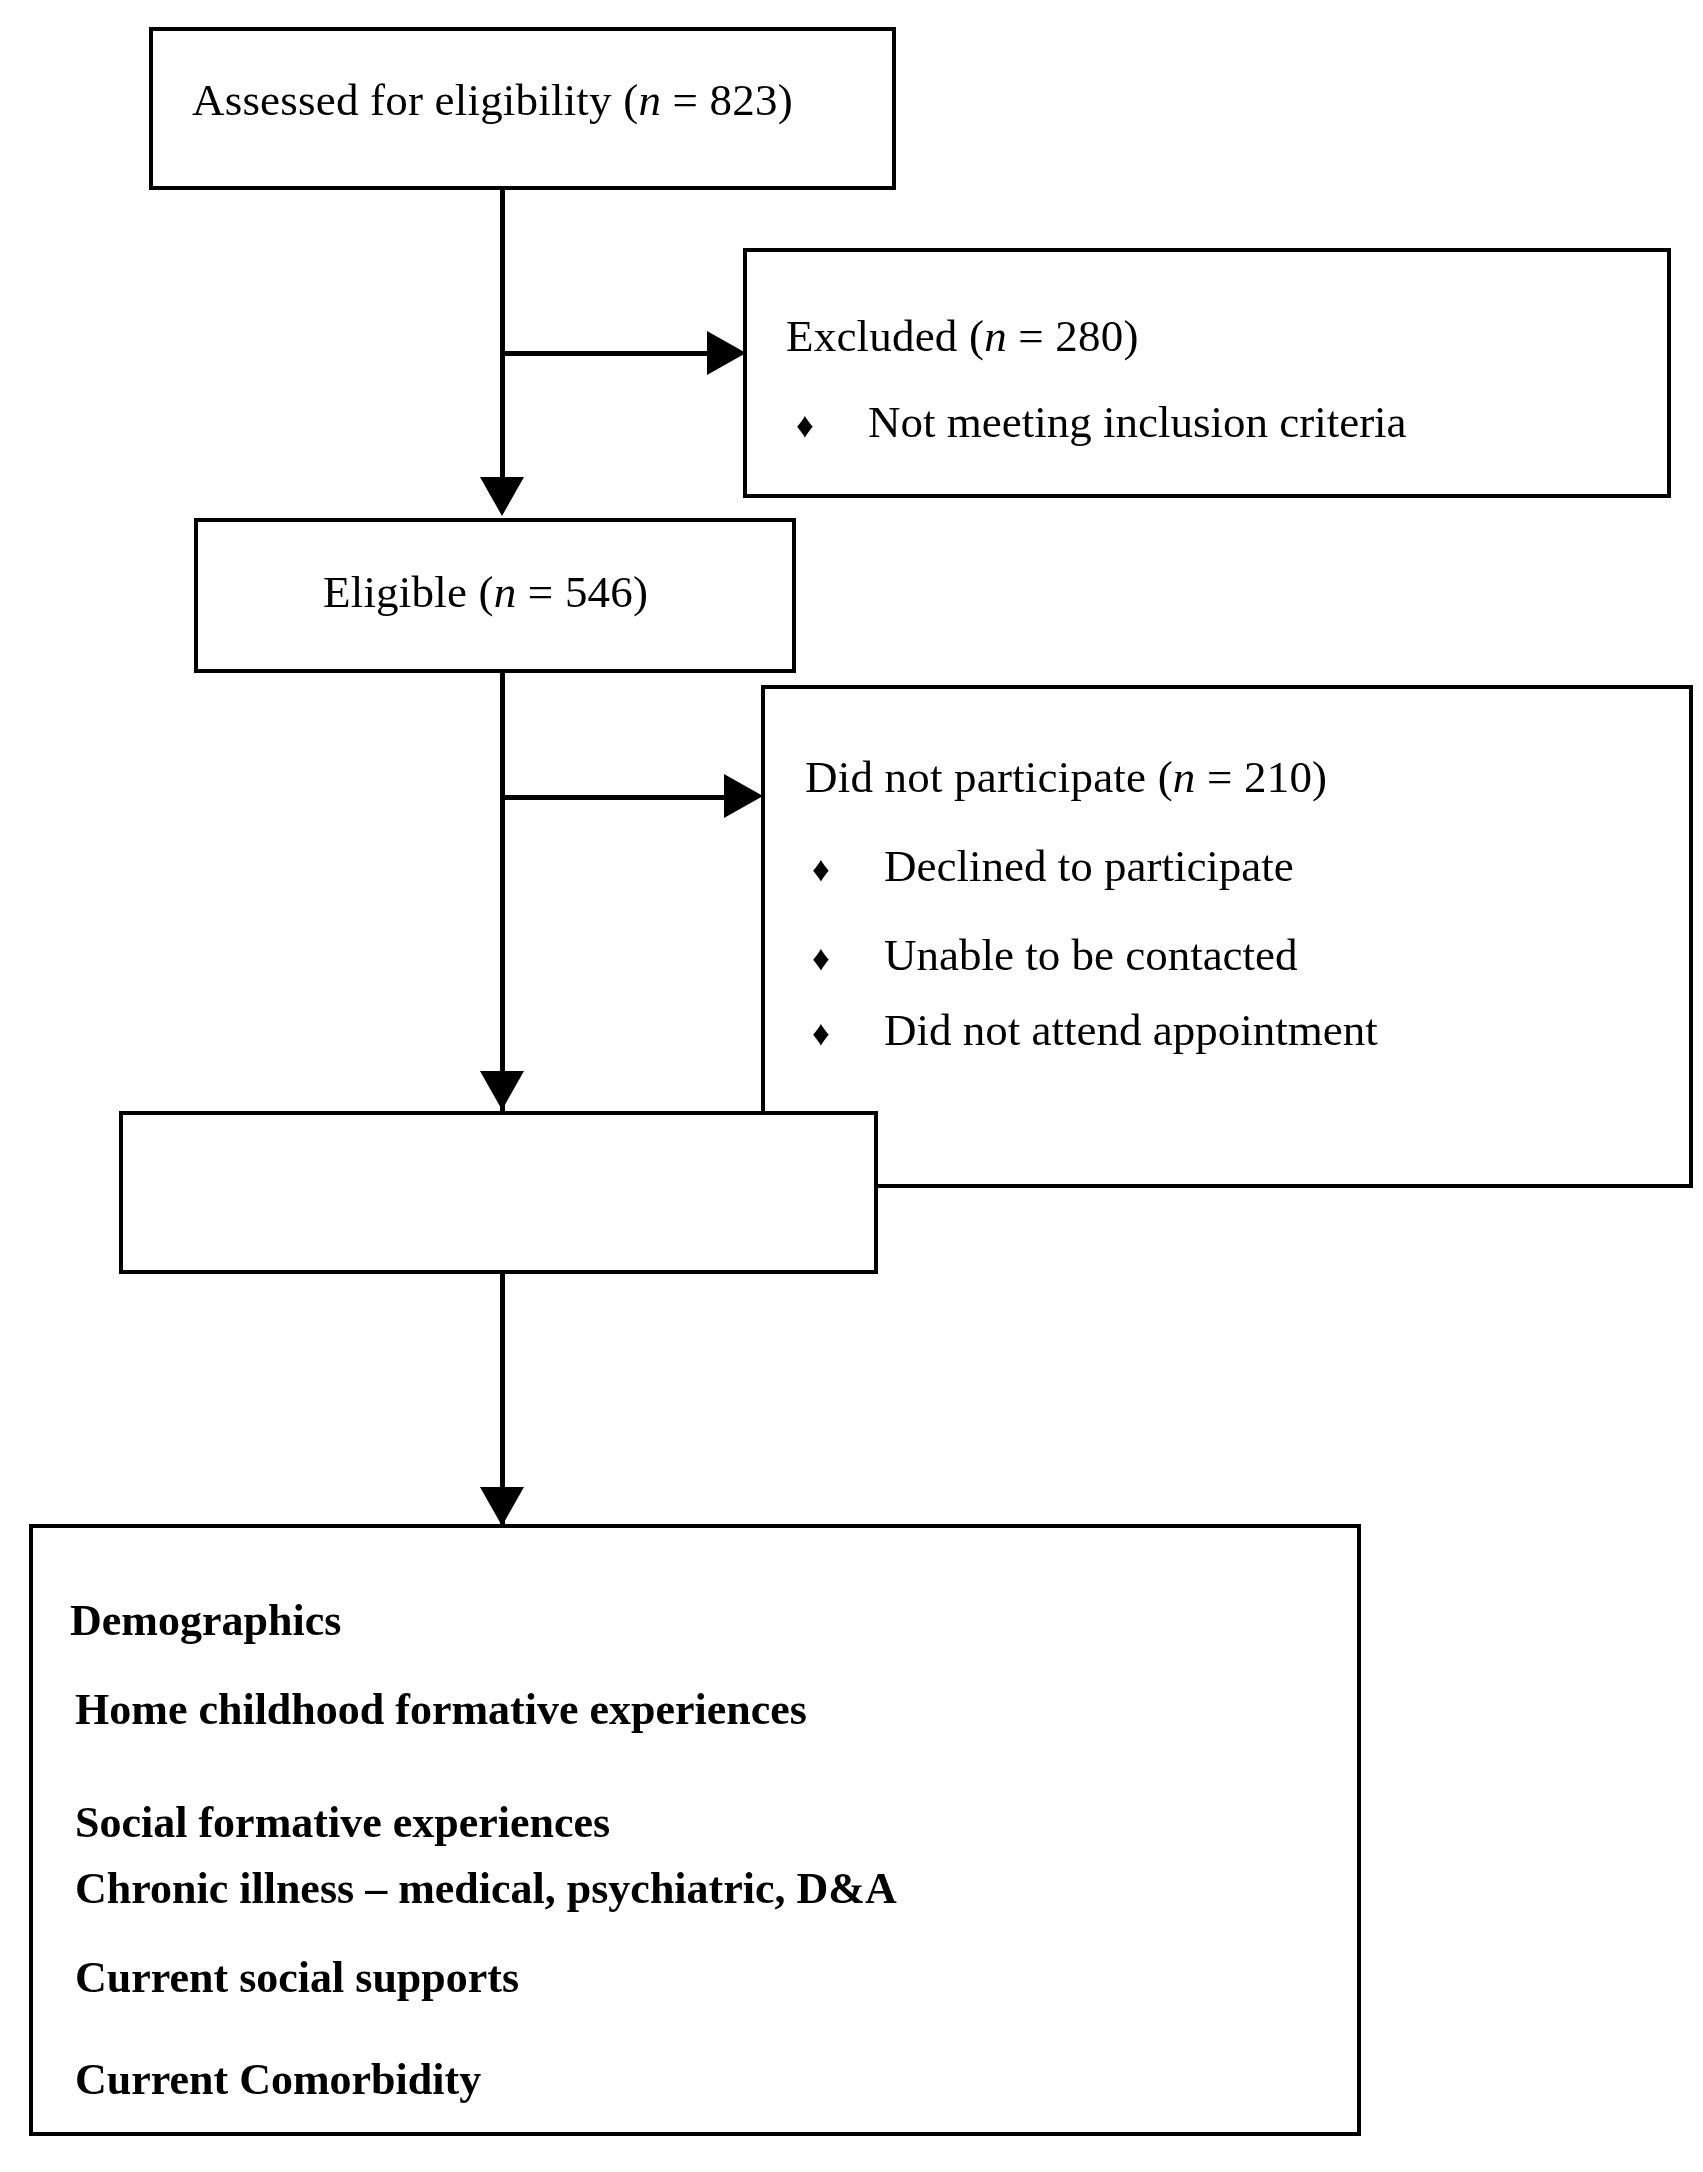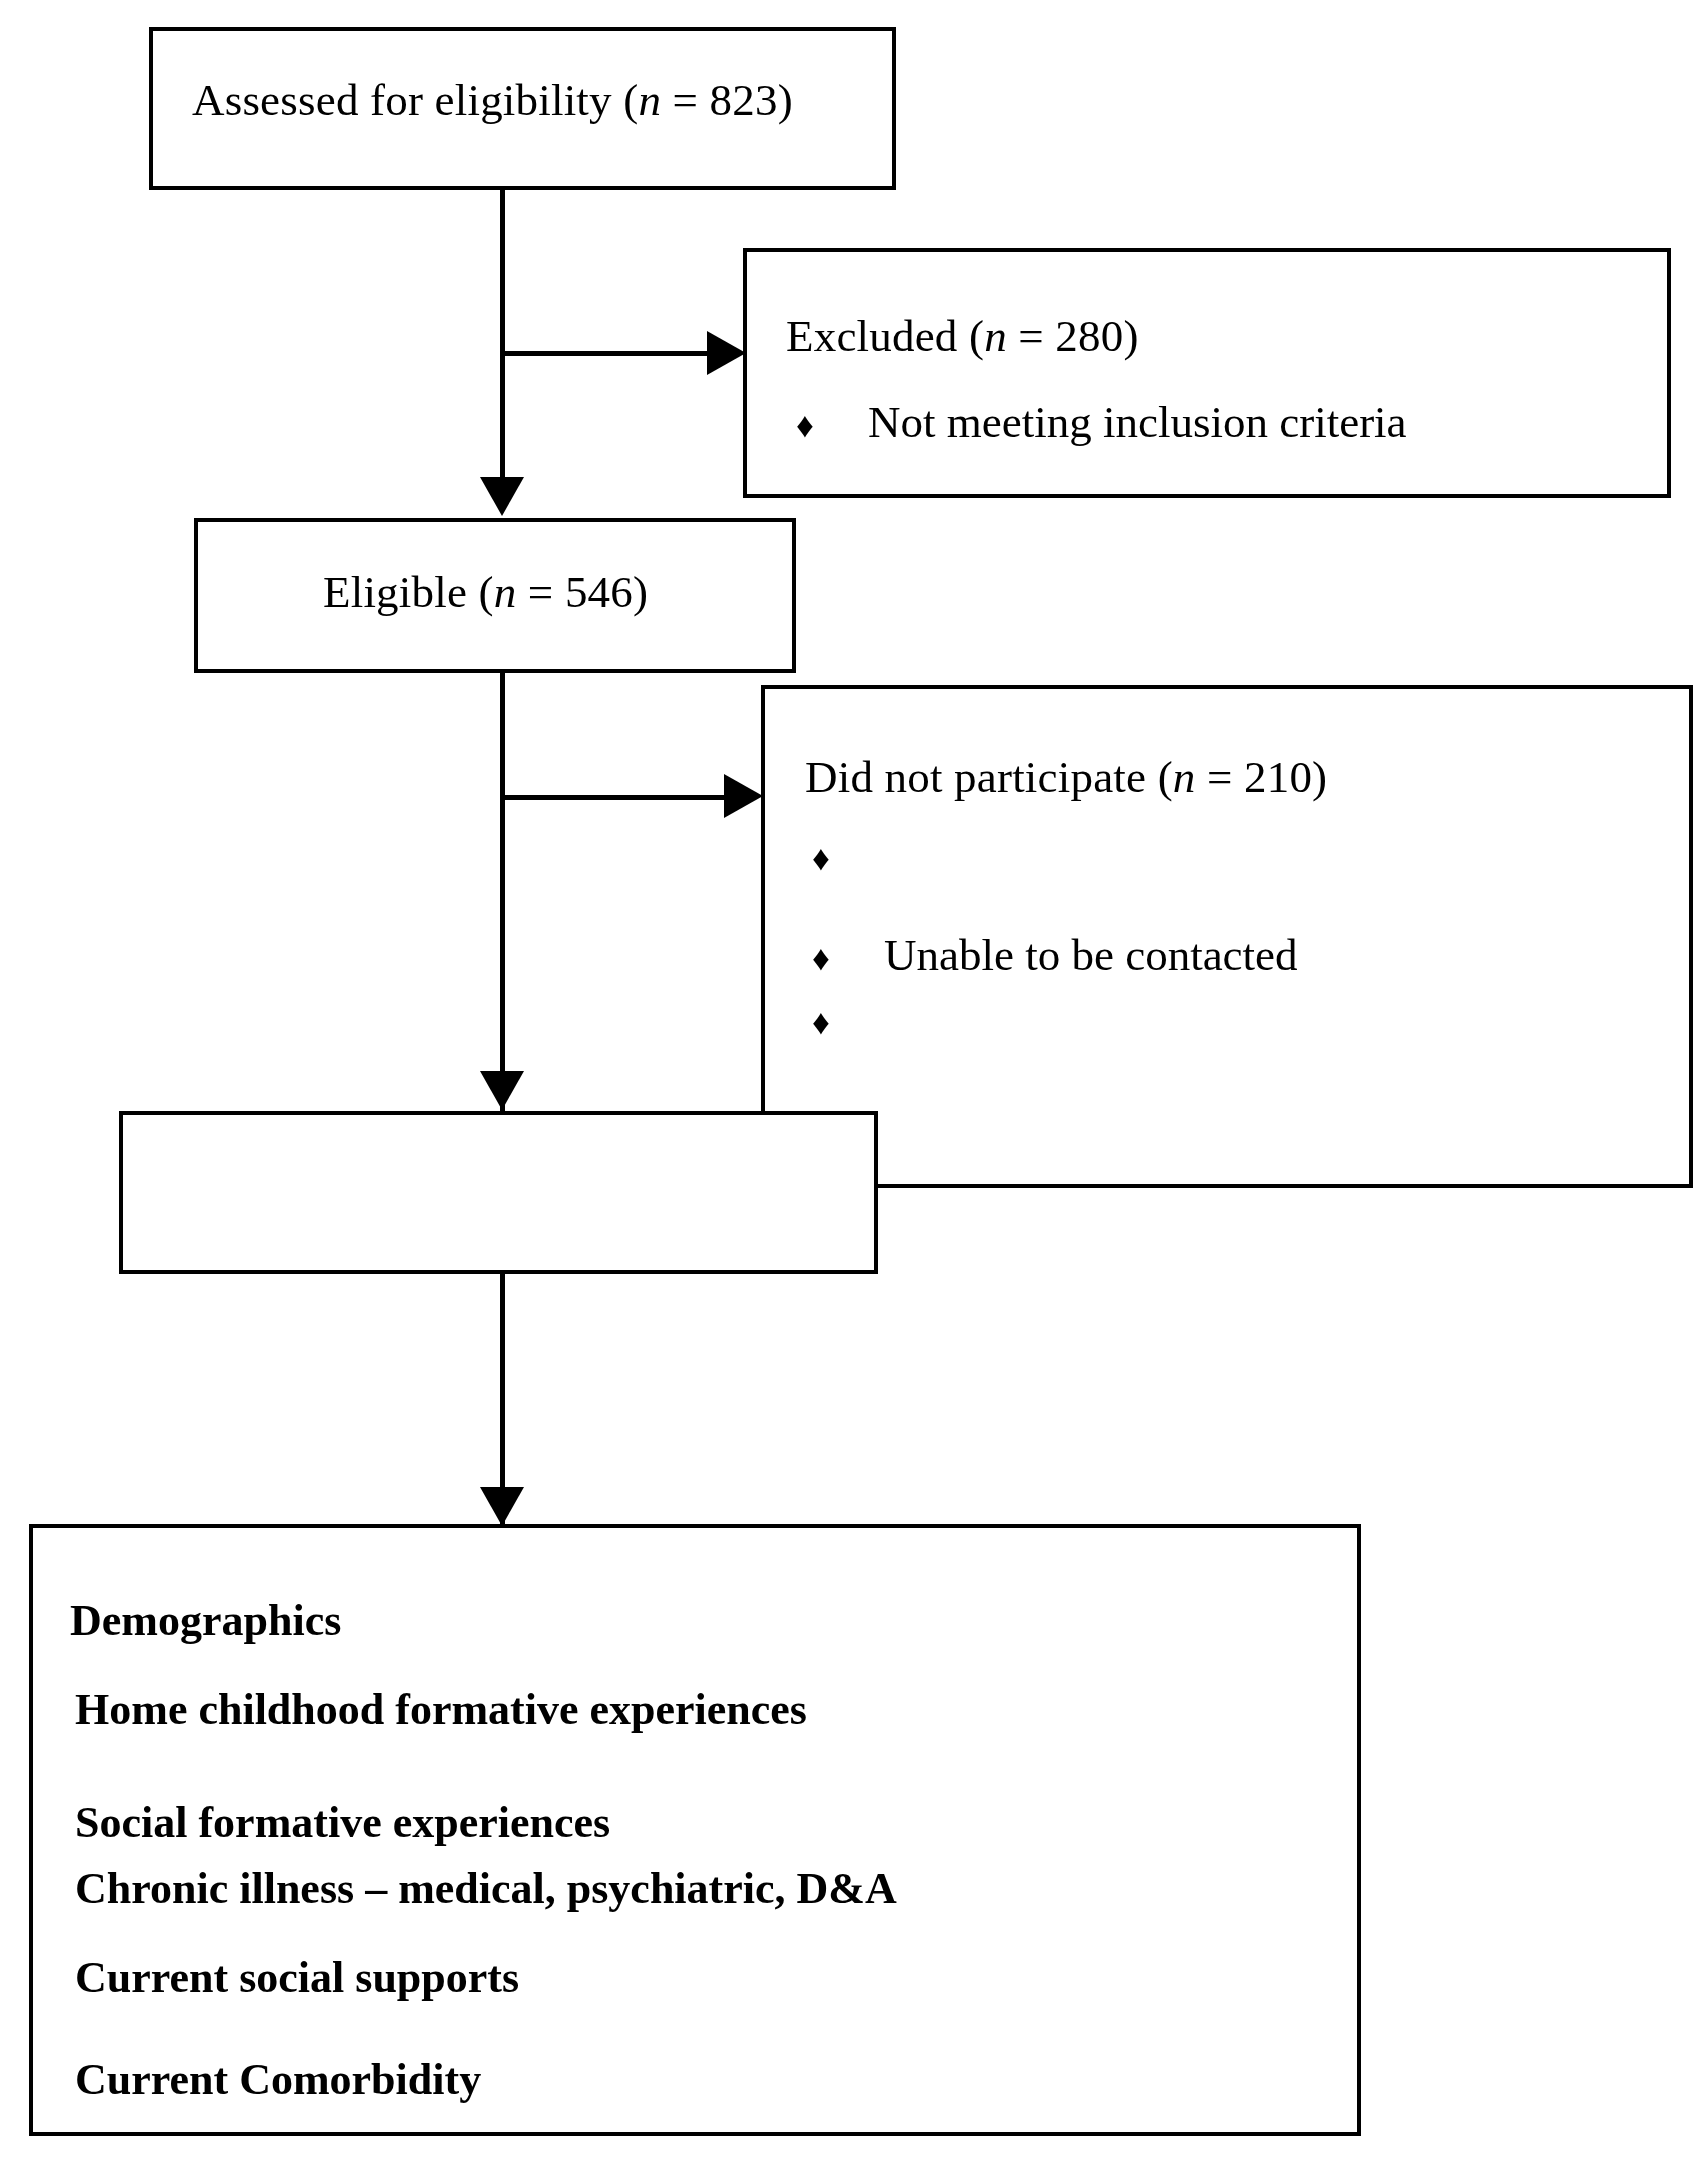--- a/index.html
+++ b/index.html
@@ -131,27 +131,29 @@
 
   <div class="h-line" style="left:500px; top:795px; width:227px;"></div>
   <div class="arrow-right" style="left:724px; top:774px;"></div>
 
   <div class="flow-box" style="left:761px; top:685px; width:932px; height:503px;"></div>
   <div class="box-title" style="left:805px; top:752px;">
     <span>Did not participate (</span><span class="n-ital">n</span><span> = 210)</span>
   </div>
   <div class="bullet-row" style="left:812px; top:841px;">
     <span class="bullet-glyph">♦</span>
+    <span class="bullet-text">Declined to participate</span>
   </div>
   <div class="bullet-row" style="left:812px; top:930px;">
     <span class="bullet-glyph">♦</span>
     <span class="bullet-text">Unable to be contacted</span>
   </div>
   <div class="bullet-row" style="left:812px; top:1005px;">
     <span class="bullet-glyph">♦</span>
+    <span class="bullet-text">Did not attend appointment</span>
   </div>
 
   <div class="flow-box" style="left:119px; top:1111px; width:759px; height:163px;"></div>
 
   <div class="v-line" style="left:500px; top:1274px; height:252px;"></div>
   <div class="arrow-down" style="left:480px; top:1487px;"></div>
 
   <div class="flow-box" style="left:29px; top:1524px; width:1332px; height:612px;"></div>
   <div class="survey-line" style="left:70px; top:1596px;">Demographics</div>
   <div class="survey-line" style="left:75px; top:1685px;font-family:Liberation Serif, serif;">Home childhood formative experiences</div>

